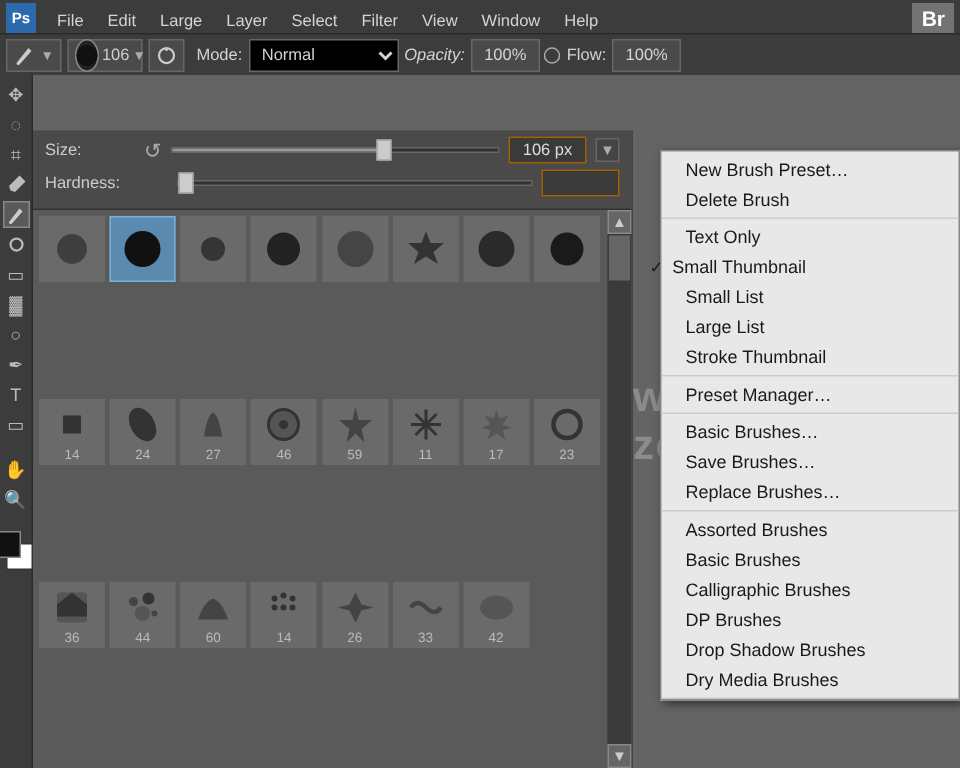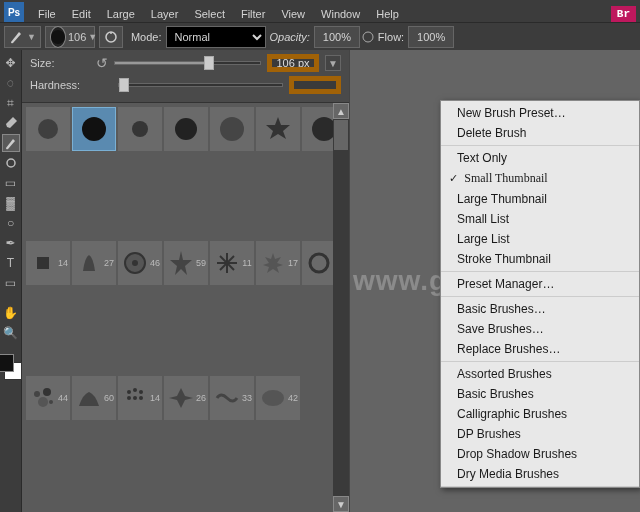--- a/index.html
+++ b/index.html
@@ -58,50 +58,50 @@
       width: 22px; background: #3c3c3c; border-right: 1px solid #2a2a2a;
       display: flex; flex-direction: column; align-items: center; padding-top: 4px; gap: 2px;
     }
     .tool-icon {
       width: 18px; height: 18px; display: flex; align-items: center; justify-content: center;
       color: #bbb; font-size: 12px; cursor: pointer;
     }
 
     
     #brush-panel {
-      width: 328px; background: #5a5a5a; border-right: 1px solid #444;
-      display: flex; flex-direction: column;
+      width: 400px; background: #5a5a5a; border-right: 1px solid #444;
+      display: flex; flex-direction: column; margin-top: 37px;
     }
     #brush-options {
       background: #4a4a4a; padding: 4px 8px; border-bottom: 1px solid #333;
     }
     .option-row { display: flex; align-items: center; gap: 6px; margin-bottom: 4px; }
     .option-label { color: #ccc; font-size: 11px; width: 60px; }
     .slider-track {
       flex: 1; height: 4px; background: #333; position: relative;
       border: 1px solid #666;
     }
     .slider-fill { height: 100%; background: #999; }
     .slider-thumb {
       width: 10px; height: 14px; background: #ccc; border: 1px solid #aaa;
       position: absolute; top: -6px; cursor: pointer;
     }
     .value-input {
-      background: #3a3a3a; border: 5px solid #a16207; color: #ddd;
+      background: #3a3a3a; border: 1px solid #a16207; color: #ddd;
       font-size: 11px; height: 18px; width: 52px; text-align: center; padding: 0 2px;
     }
     .refresh-btn { color: #aaa; font-size: 14px; cursor: pointer; }
 
     
     #brush-grid {
       flex: 1; overflow-y: auto; background: #5a5a5a; padding: 4px;
       display: grid; grid-template-columns: repeat(8, 1fr); gap: 2px;
     }
     .brush-cell {
-      width: 44px; height: 44px; display: flex; 
+      width: 44px; height: 44px; display: flex; flex-direction: column;
       align-items: center; justify-content: center; cursor: pointer;
       background: #6a6a6a; border: 1px solid transparent;
     }
     .brush-cell.selected { background: #5a8ab0; border-color: #7ab0d4; }
     .brush-img {
       width: 30px; height: 30px; display: flex; align-items: center; justify-content: center;
     }
     .brush-num { font-size: 9px; color: #bbb; }
 
     
@@ -142,21 +142,21 @@
   <div class="ps-logo">Ps</div>
   <div class="menu-item">File</div>
   <div class="menu-item">Edit</div>
   <div class="menu-item">Large</div>
   <div class="menu-item">Layer</div>
   <div class="menu-item">Select</div>
   <div class="menu-item">Filter</div>
   <div class="menu-item">View</div>
   <div class="menu-item">Window</div>
   <div class="menu-item">Help</div>
-  <div style="margin-left:auto; background:#be185d; color:white; padding:2px 6px; font-size:11px; font-weight:bold; cursor:pointer;font-family:Liberation Mono, monospace;">Br</div>
+  <div style="margin-left:auto; background:#737373; color:white; padding:2px 6px; font-size:14px; font-weight:bold; cursor:pointer;">Br</div>
 </div>
 
 <div id="toolbar">
 
   <div class="tool-btn">
     <svg width="16" height="16" viewBox="0 0 16 16" fill="#ccc">
         <path d="M2 13 L10 3 L12 5 L4 14 Q2 15 2 13Z"></path>
       </svg>
     <span style="font-size:9px; color:#aaa;">▼</span>
   </div>
@@ -315,20 +315,28 @@
           <div class="brush-img">
               <svg width="28" height="28" viewBox="0 0 28 28">
                 <rect x="8" y="8" width="12" height="12" fill="#333"></rect>
               </svg>
             </div>
           <span class="brush-num">14</span>
         </div>
         <div class="brush-cell">
           <div class="brush-img">
               <svg width="28" height="28" viewBox="0 0 28 28">
+                <ellipse cx="14" cy="14" rx="8" ry="12" fill="#333" transform="rotate(-30 14 14)"></ellipse>
+              </svg>
+            </div>
+          <span class="brush-num">24</span>
+        </div>
+        <div class="brush-cell">
+          <div class="brush-img">
+              <svg width="28" height="28" viewBox="0 0 28 28">
                 <path d="M8 22 Q10 8 14 6 Q18 8 20 22" fill="#444"></path>
               </svg>
             </div>
           <span class="brush-num">27</span>
         </div>
         <div class="brush-cell">
           <div class="brush-img">
               <svg width="28" height="28" viewBox="0 0 28 28">
                 <circle cx="14" cy="14" r="10" fill="#555" stroke="#333" stroke-width="2"></circle>
                 <circle cx="14" cy="14" r="3" fill="#333"></circle>
@@ -454,22 +462,21 @@
 
     <div id="dropdown-overlay">
 
       <div class="dd-section">
         <div class="dd-item">New Brush Preset…</div>
         <div class="dd-item">Delete Brush</div>
       </div>
 
       <div class="dd-section">
         <div class="dd-item">Text Only</div>
-        <div class="dd-item checked" style="padding-left:20px;font-family:Liberation Serif, serif;">Small Thumbnail</div>
-        <div class="dd-item">Large Thumbnail</div>
+        <div class="dd-item checked" style="padding-left:4px;">Small Thumbnail</div>
         <div class="dd-item">Small List</div>
         <div class="dd-item">Large List</div>
         <div class="dd-item">Stroke Thumbnail</div>
       </div>
 
       <div class="dd-section">
         <div class="dd-item">Preset Manager…</div>
       </div>
 
       <div class="dd-section">

